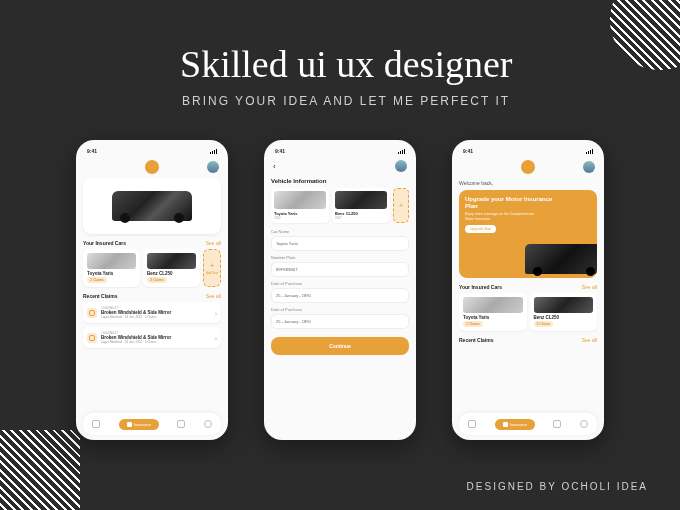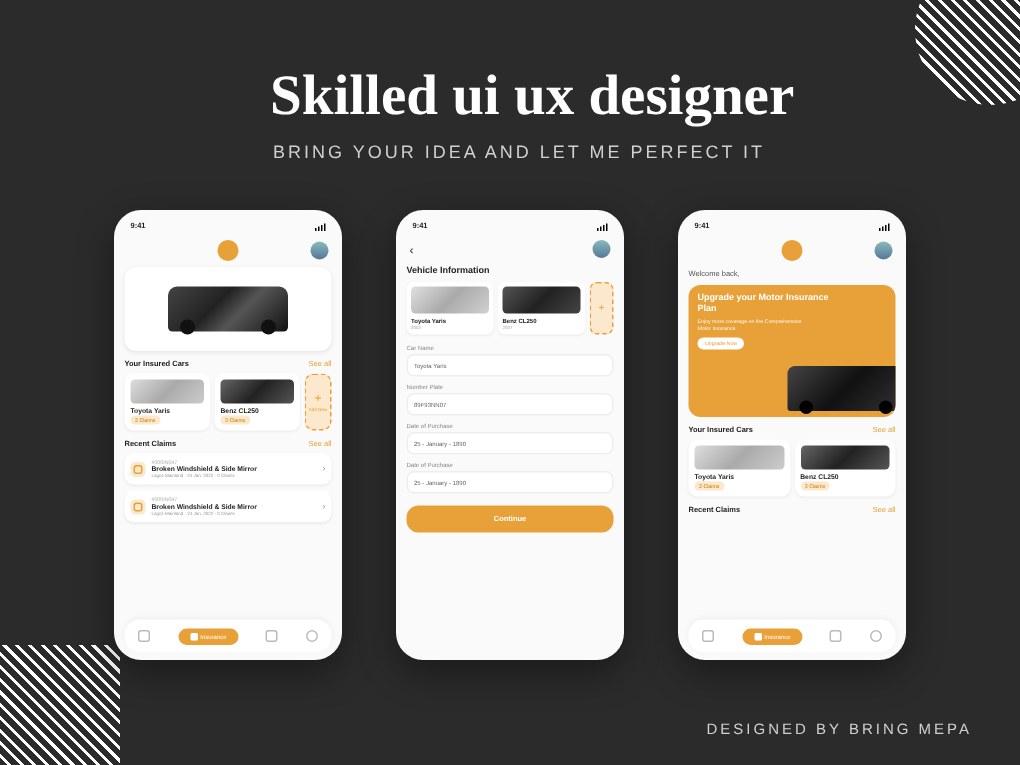--- a/index.html
+++ b/index.html
@@ -22,21 +22,21 @@
   position: absolute;
   bottom: -40px; left: -40px;
   width: 120px; height: 120px;
   background: repeating-linear-gradient(45deg, #fff 0, #fff 2px, transparent 2px, transparent 6px);
 }
 .headline {
   position: absolute;
   top: 42px; left: 180px;
   color: #fff;
   font-family: Georgia, 'Times New Roman', serif;
-  font-weight: bold;
+  font-weight: normal;
   font-size: 38px;
 }
 .subhead {
   position: absolute;
   top: 94px; left: 182px;
   color: #d0d0d0;
   font-size: 12px;
   letter-spacing: 2px;
 }
 .credit {
@@ -137,21 +137,21 @@
 .promo .pcar::after{content:'';position:absolute;bottom:-2px;right:8px;width:9px;height:9px;background:#000;border-radius:50%;}
 </style>
 </head>
 <body>
 
 <div class="stripes-tr"></div>
 <div class="stripes-bl"></div>
 
 <h1 class="headline">Skilled ui ux designer</h1>
 <div class="subhead">BRING YOUR IDEA AND LET ME PERFECT IT</div>
-<div class="credit">DESIGNED BY BRING MEPA</div>
+<div class="credit">DESIGNED BY OCHOLI IDEA</div>
 
 <div class="phones">
 
   <div class="phone">
     <div class="statusbar">
       <span>9:41</span>
       <div class="signal">
           <span class="s1"></span>
           <span class="s2"></span>
           <span class="s3"></span>

